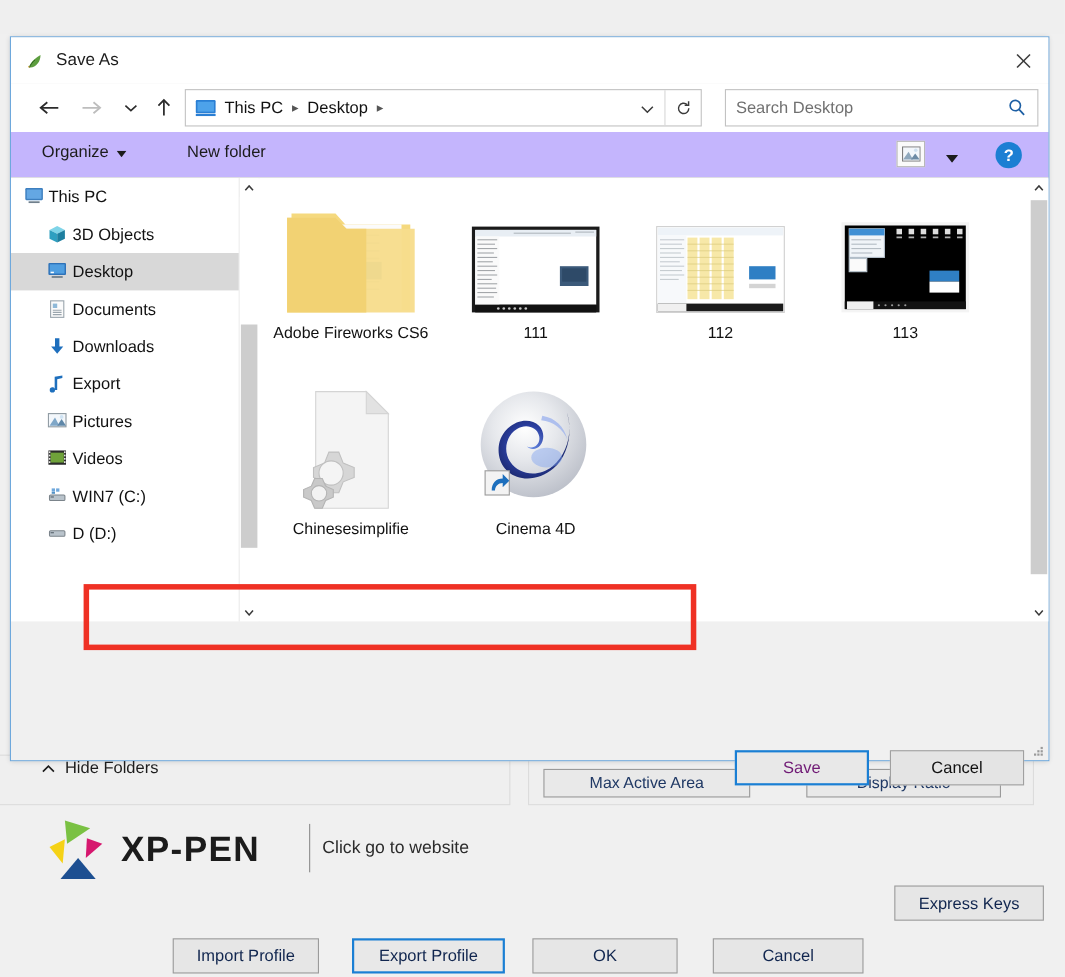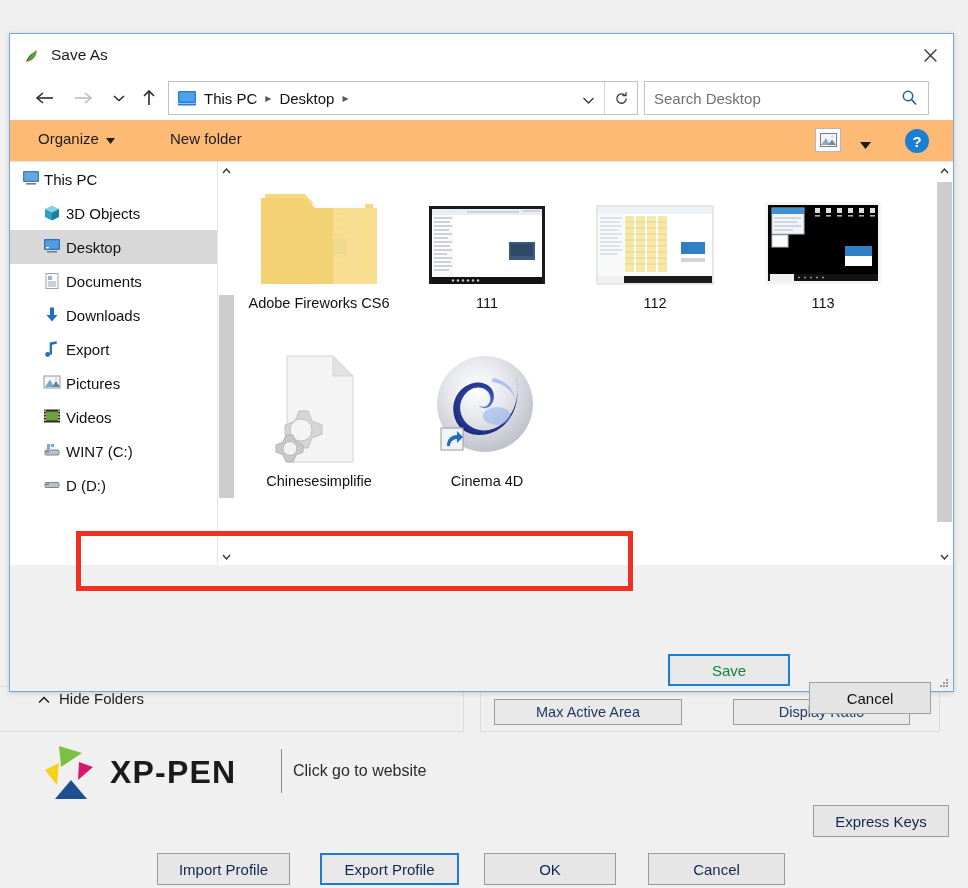--- a/index.html
+++ b/index.html
@@ -113,29 +113,29 @@
     background: #fff; border: 1px solid #c2c2c2;
     display: flex; align-items: center;
   }
   #addressbar .pc-icon { width: 20px; height: 17px; margin-left: 8px; margin-right: 6px; position: relative; flex: 0 0 auto; }
   #addressbar .crumb { font-size: 15px; color: #111; padding: 0 1px; }
   #addressbar .sep { font-size: 12px; color: #555; padding: 0 7px; }
   #addressbar .addr-caret { position: absolute; right: 42px; top: 9px; }
   #addressbar .refresh { position: absolute; right: 0px; top: 0; width: 33px; height: 32px; border-left: 1px solid #d8d8d8; display: flex; align-items: center; justify-content: center; }
 
   #searchbox {
-    position: absolute; left: 634px; top: 5px; width: 285px; height: 34px;
+    position: absolute; left: 649px; top: 5px; width: 285px; height: 34px;
     background: #fff; border: 1px solid #c2c2c2;
     display: flex; align-items: center;
   }
   #searchbox .ph { margin-left: 9px; font-size: 15px; color: #707070; }
   #searchbox .mag { position: absolute; right: 10px; top: 7px; }
 
   
-  #cmdbar { position: absolute; left: 0; top: 86px; width: 943px; height: 42px; background: #fdba74; border-bottom: 1px solid #e1e1e1; }
+  #cmdbar { position: absolute; left: 0; top: 86px; width: 943px; height: 42px; background: #c4b5fd; border-bottom: 1px solid #e1e1e1; }
   #cmd-organize { position: absolute; left: 28px; top: 10px; font-size: 15px; color: #1c1c1c; display: flex; align-items: center; gap: 7px; }
   #cmd-newfolder { position: absolute; left: 160px; top: 10px; font-size: 15px; color: #1c1c1c; }
   #cmd-view { position: absolute; right: 112px; top: 8px; width: 26px; height: 24px; border: 1px solid #b8b8b8; background: #fafafa; display:flex; align-items:center; justify-content:center;}
   #cmd-view-caret { position: absolute; right: 82px; top: 15px; }
   #cmd-help { position: absolute; right: 24px; top: 9px; width: 24px; height: 24px; border-radius: 50%; background: #1c7fd3; color: #fff; font-size: 15px; font-weight: bold; display: flex; align-items: center; justify-content: center; }
 
   
   #content { position: absolute; left: 0; top: 128px; width: 943px; height: 403px; background: #fff; }
   #nav-pane { position: absolute; left: 0; top: 0; width: 208px; height: 403px; background: #fff; border-right: 1px solid #e6e6e6;}
   .nav-item {
@@ -180,22 +180,22 @@
   
   #annot-red {
     position: absolute; left: 76px; top: 531px; width: 557px; height: 60px;
     border: 5px solid #ef3124; background: transparent; pointer-events: none;
   }
 
   
   #dlg-footer { position: absolute; left: 0; top: 621px; width: 943px; height: 36px; background: #f0f0f0; }
   #hide-folders { position: absolute; left: 28px; top: 656px; font-size: 15px; color: #1c1c1c; display: flex; align-items: center; gap: 9px; }
   #btn-save {
-    position: absolute; left: 658px; top: 620px; width: 122px; height: 32px;
-    background: #e8e8e8; border: 2px solid #1a7fd4; color: #15803d; font-size: 15px;
+    position: absolute; left: 658px; top: 648px; width: 122px; height: 32px;
+    background: #e8e8e8; border: 2px solid #1a7fd4; color: #701a75; font-size: 15px;
     display: flex; align-items: center; justify-content: center;
   }
   #btn-cancel {
     position: absolute; left: 799px; top: 648px; width: 122px; height: 32px;
     background: #e4e4e4; border: 1px solid #a0a0a0; color: #111; font-size: 15px;
     display: flex; align-items: center; justify-content: center;
   }
   #dlg-resize { position: absolute; right: 3px; bottom: 2px; width: 12px; height: 12px; }
   .grip-dot { position: absolute; width: 2px; height: 2px; background: #9a9a9a; }
 </style>

